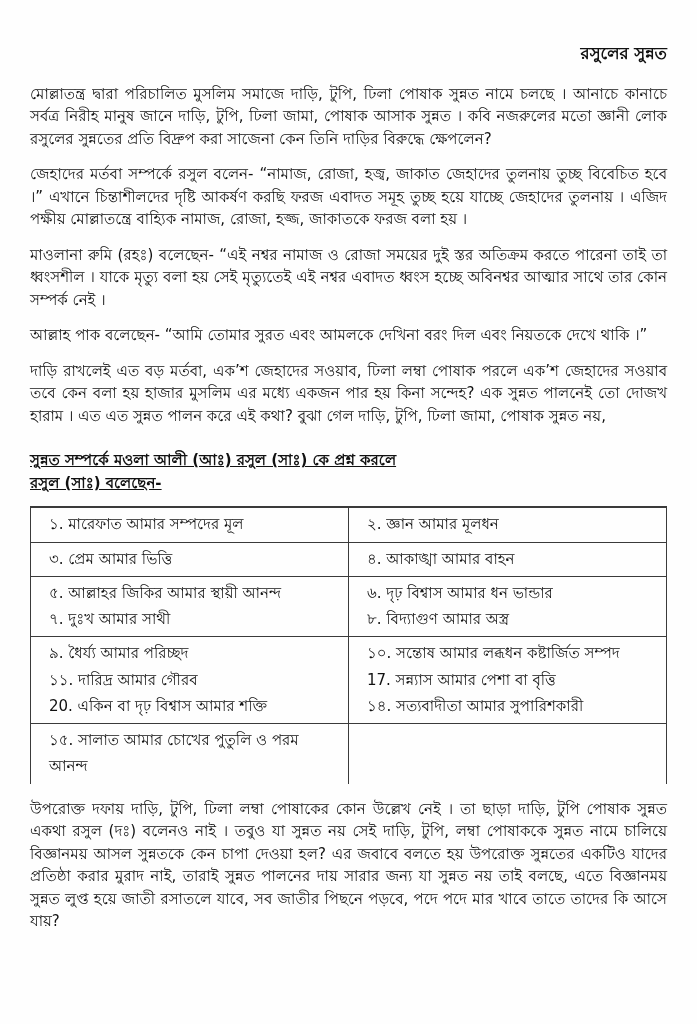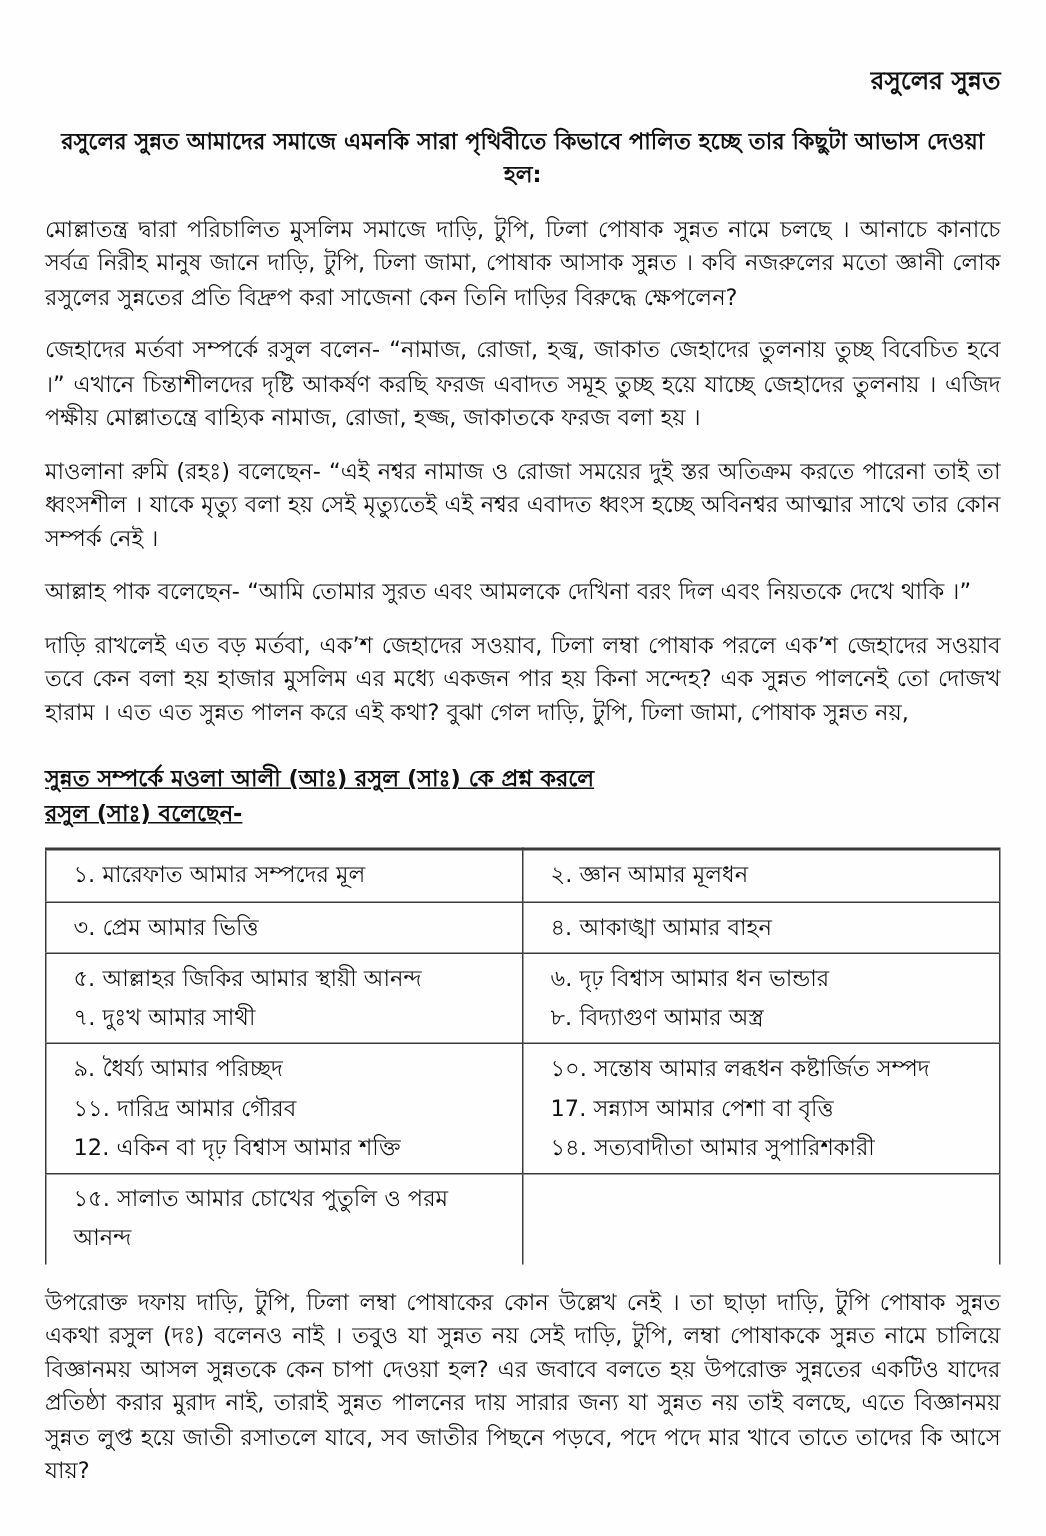--- a/index.html
+++ b/index.html
@@ -68,21 +68,20 @@
   }
   .cell-line { display: block; margin-left: 10px; }
 </style>
 </head>
 <body>
 
 <div class="page">
 
   <h1 class="title">রসুলের সুন্নত</h1>
 
-  <p class="intro">রসুলের সুন্নত আমাদের সমাজে এমনকি সারা পৃথিবীতে কিভাবে পালিত হচ্ছে তার কিছুটা আভাস দেওয়া হল:</p>
 
   <p class="para">মোল্লাতন্ত্র দ্বারা পরিচালিত মুসলিম সমাজে দাড়ি, টুপি, ঢিলা পোষাক সুন্নত নামে চলছে । আনাচে কানাচে সর্বত্র নিরীহ মানুষ জানে দাড়ি, টুপি, ঢিলা জামা, পোষাক আসাক সুন্নত । কবি নজরুলের মতো জ্ঞানী লোক রসুলের সুন্নতের প্রতি বিদ্রুপ করা সাজেনা কেন তিনি দাড়ির বিরুদ্ধে ক্ষেপলেন?</p>
   <p class="para">জেহাদের মর্তবা সম্পর্কে রসুল বলেন- “নামাজ, রোজা, হজ্ব, জাকাত জেহাদের তুলনায় তুচ্ছ বিবেচিত হবে ।” এখানে চিন্তাশীলদের দৃষ্টি আকর্ষণ করছি ফরজ এবাদত সমূহ তুচ্ছ হয়ে যাচ্ছে জেহাদের তুলনায় । এজিদ পক্ষীয় মোল্লাতন্ত্রে বাহ্যিক নামাজ, রোজা, হজ্জ, জাকাতকে ফরজ বলা হয় ।</p>
   <p class="para">মাওলানা রুমি (রহঃ) বলেছেন- “এই নশ্বর নামাজ ও রোজা সময়ের দুই স্তর অতিক্রম করতে পারেনা তাই তা ধ্বংসশীল । যাকে মৃত্যু বলা হয় সেই মৃত্যুতেই এই নশ্বর এবাদত ধ্বংস হচ্ছে অবিনশ্বর আত্মার সাথে তার কোন সম্পর্ক নেই ।</p>
   <p class="para">আল্লাহ পাক বলেছেন- “আমি তোমার সুরত এবং আমলকে দেখিনা বরং দিল এবং নিয়তকে দেখে থাকি ।”</p>
   <p class="para">দাড়ি রাখলেই এত বড় মর্তবা, এক’শ জেহাদের সওয়াব, ঢিলা লম্বা পোষাক পরলে এক’শ জেহাদের সওয়াব তবে কেন বলা হয় হাজার মুসলিম এর মধ্যে একজন পার হয় কিনা সন্দেহ? এক সুন্নত পালনেই তো দোজখ হারাম । এত এত সুন্নত পালন করে এই কথা? বুঝা গেল দাড়ি, টুপি, ঢিলা জামা, পোষাক সুন্নত নয়,</p>
 
   <div class="section-heading">
     <span class="uline">সুন্নত সম্পর্কে মওলা আলী (আঃ) রসুল (সাঃ) কে প্রশ্ন করলে</span><br>
     <span class="uline">রসুল (সাঃ) বলেছেন-</span>
@@ -113,21 +112,21 @@
         </td>
         <td>
           <span class="cell-line">৬.  দৃঢ় বিশ্বাস আমার ধন ভান্ডার</span>
           <span class="cell-line">৮.  বিদ্যাগুণ আমার অস্ত্র</span>
         </td>
       </tr>
       <tr>
         <td class="left-col">
           <span class="cell-line">৯.  ধৈর্য্য আমার পরিচ্ছদ</span>
           <span class="cell-line">১১. দারিদ্র আমার গৌরব</span>
-          <span class="cell-line">12. একিন বা দৃঢ় বিশ্বাস আমার শক্তি</span>
+          <span class="cell-line">20. একিন বা দৃঢ় বিশ্বাস আমার শক্তি</span>
         </td>
         <td>
           <span class="cell-line">১০. সন্তোষ আমার লব্ধধন কষ্টার্জিত সম্পদ</span>
           <span class="cell-line">17. সন্ন্যাস আমার পেশা বা বৃত্তি</span>
           <span class="cell-line">১৪. সত্যবাদীতা আমার সুপারিশকারী</span>
         </td>
       </tr>
       <tr>
         <td class="left-col">
           <span class="cell-line">১৫. সালাত আমার চোখের পুতুলি ও পরম আনন্দ</span>

